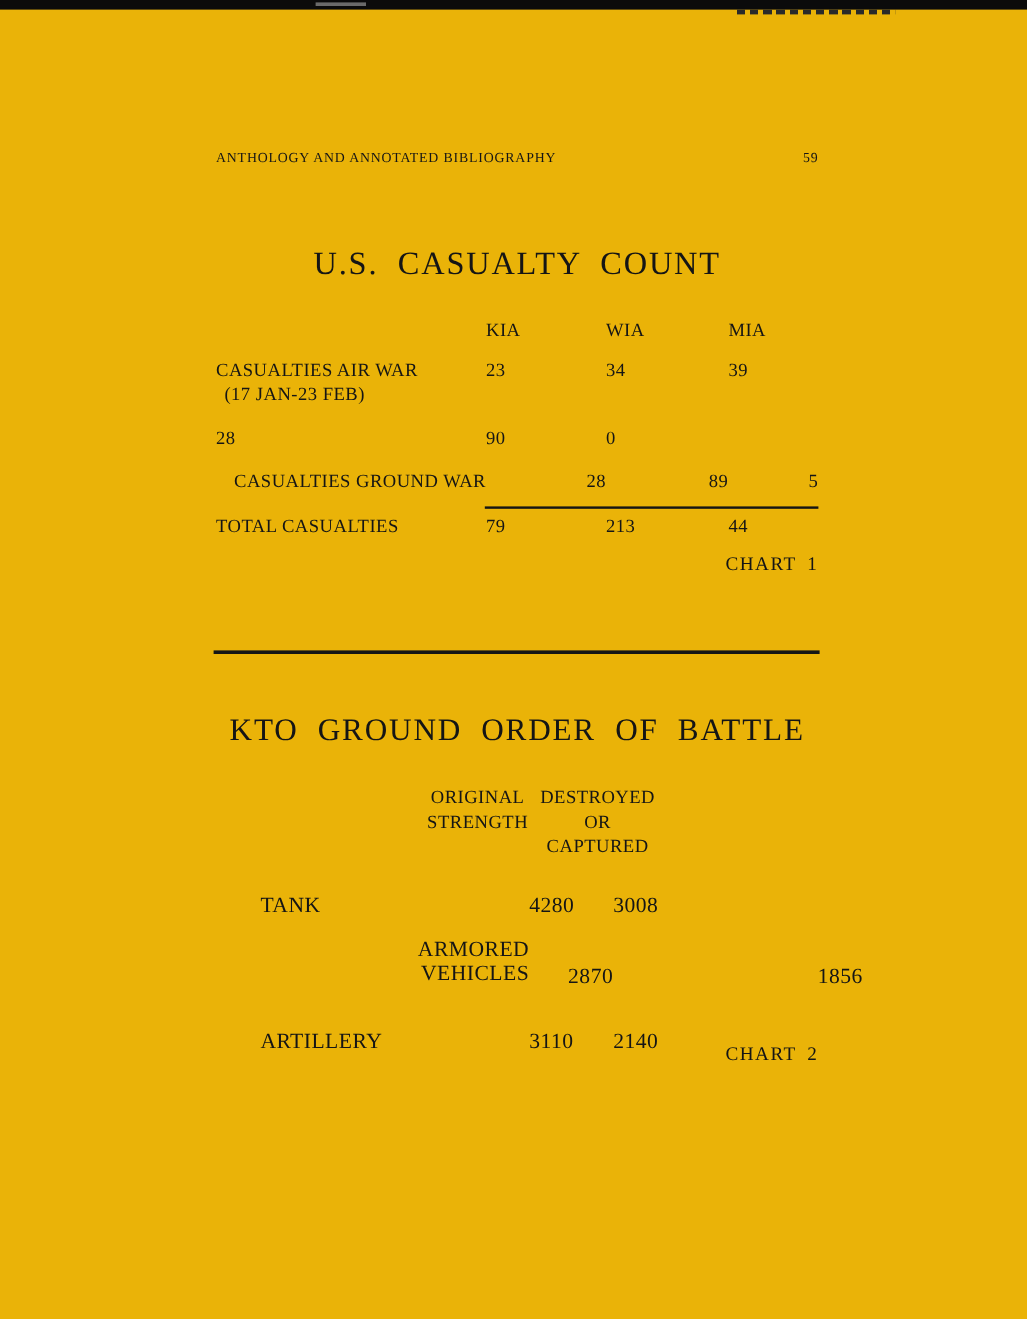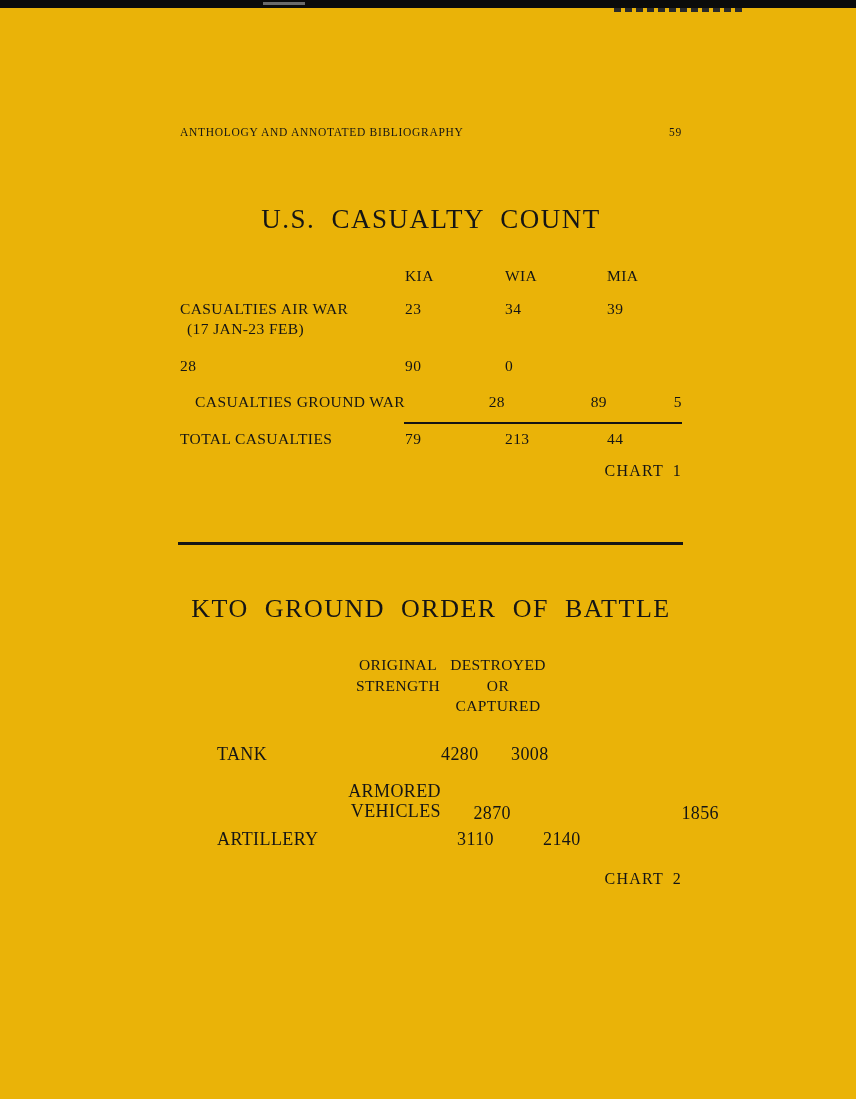--- a/index.html
+++ b/index.html
@@ -58,21 +58,21 @@
   .t2-ch1 { left:350px; top:655px; width:96px; }
   .t2-ch2 { left:448px; top:655px; width:100px; }
   .t2-row {
     position:absolute; left:180px; width:502px;
     display:grid; grid-template-columns:224px 70px 208px;
     font-size:18px; letter-spacing:0.4px; line-height:20px;margin-left:37px;
   }
   .t2-r1 { top:744px; }
   .t2-r2 { top:781px;text-align:right; }
   .t2-r2 .num { padding-top:22px; }
-  .t2-r3 { top:829px;gap:16px; }
+  .t2-r3 { top:857px; }
   .cell { display:block; }
 </style>
 </head>
 <body>
 
 <div class="page">
 
   <div class="topbar"></div>
   <div class="topbar-notch"></div>
   <div class="topbar-dashes"></div>

